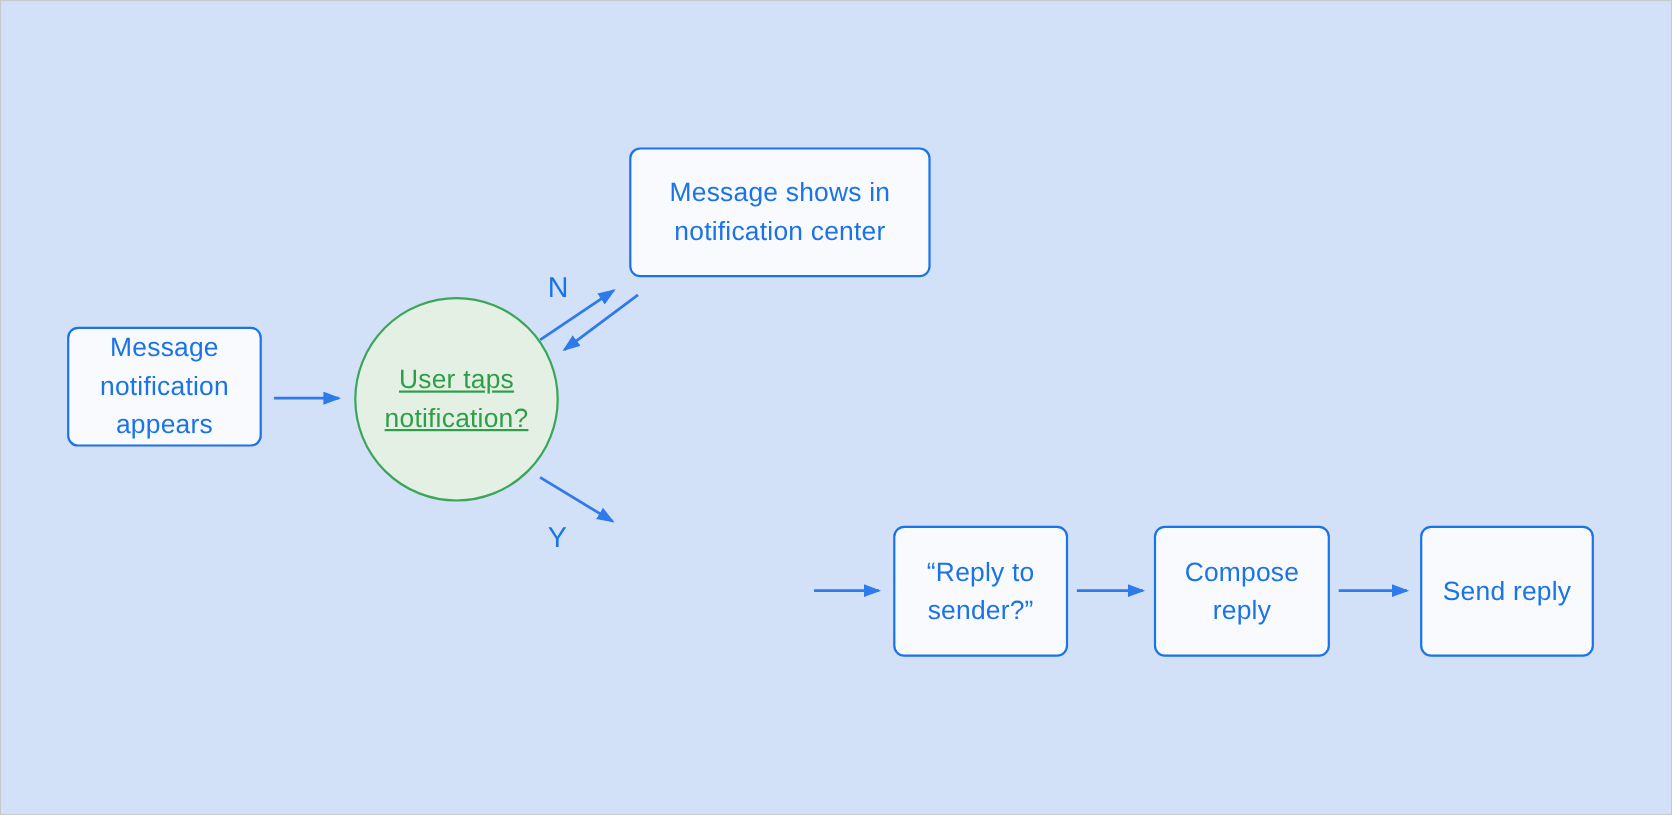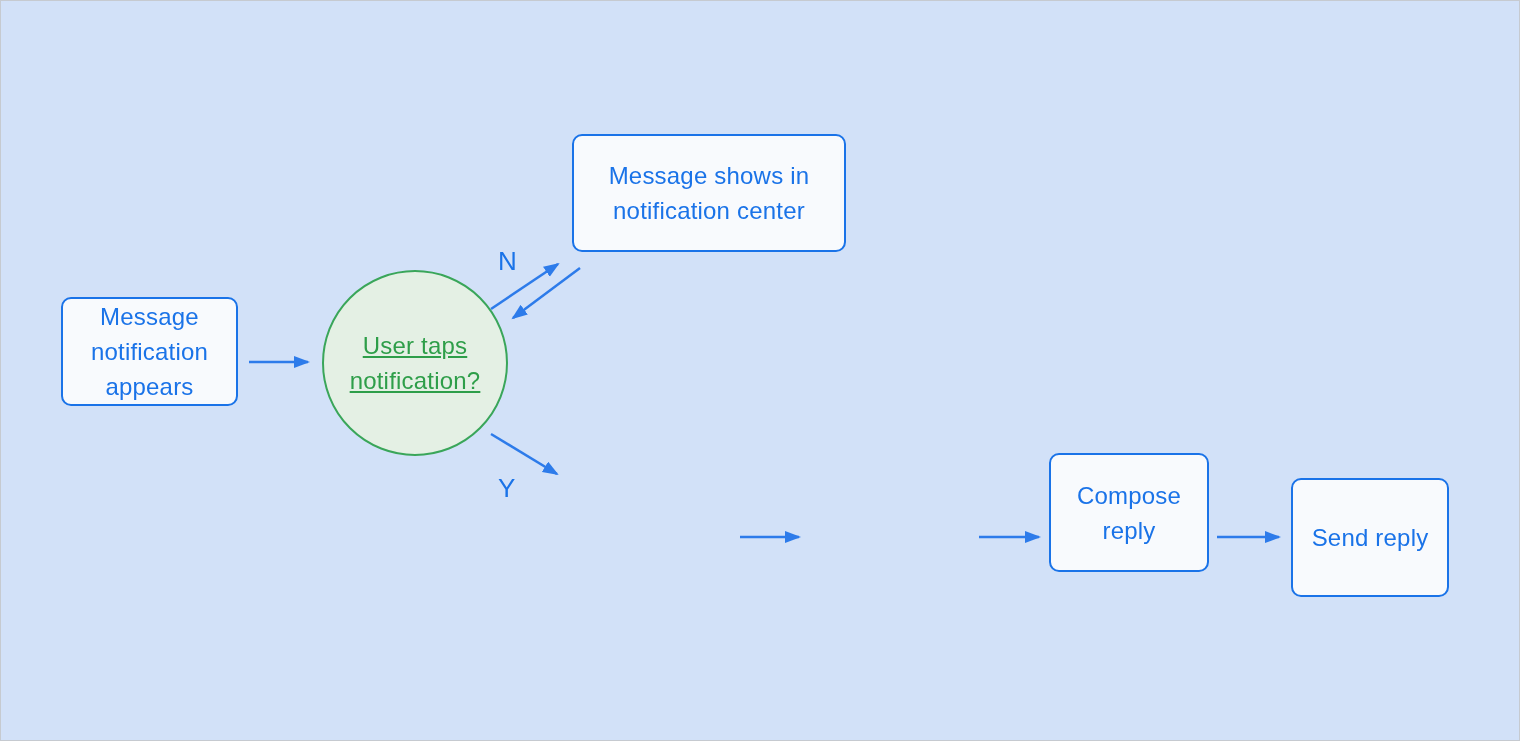--- a/index.html
+++ b/index.html
@@ -58,21 +58,21 @@
     position: absolute;
     color: var(--blue-accent);
     font-size: 26px;
     line-height: 26px;
   }
   #node-start        { left: 60px;  top: 296px; width: 177px; height: 109px; }
   #node-decision     { left: 321px; top: 269px; width: 186px; height: 186px; text-decoration: underline; }
   #node-notif-center { left: 571px; top: 133px; width: 274px; height: 118px; }
   #node-message-plays{ left: 570px; top: 477px; width: 161px; height: 119px; }
   #node-reply-prompt { left: 811px; top: 477px; width: 159px; height: 119px; }
-  #node-compose-reply{ left: 1048px;top: 452px; width: 160px; height: 119px; }
+  #node-compose-reply{ left: 1048px;top: 477px; width: 160px; height: 119px; }
   #node-send-reply   { left: 1290px;top: 477px; width: 158px; height: 119px; }
   #label-no  { left: 497px; top: 247px; }
   #label-yes { left: 497px; top: 474px; }
   .edges line {
     stroke: var(--arrow-blue);
     stroke-width: 2.5px;
   }
   .edges .head { fill: var(--arrow-blue); }
 </style>
 </head>
@@ -101,20 +101,23 @@
 
   <div id="node-decision" class="node decision">
     <span>User taps notification?</span>
   </div>
 
   <div id="node-notif-center" class="node process">
     <span>Message shows in notification center</span>
   </div>
 
 
+  <div id="node-reply-prompt" class="node process">
+    <span>“Reply to sender?”</span>
+  </div>
 
   <div id="node-compose-reply" class="node process">
     <span>Compose reply</span>
   </div>
 
   <div id="node-send-reply" class="node process">
     <span>Send reply</span>
   </div>
 
   <div id="label-no" class="branch-label">N</div>

